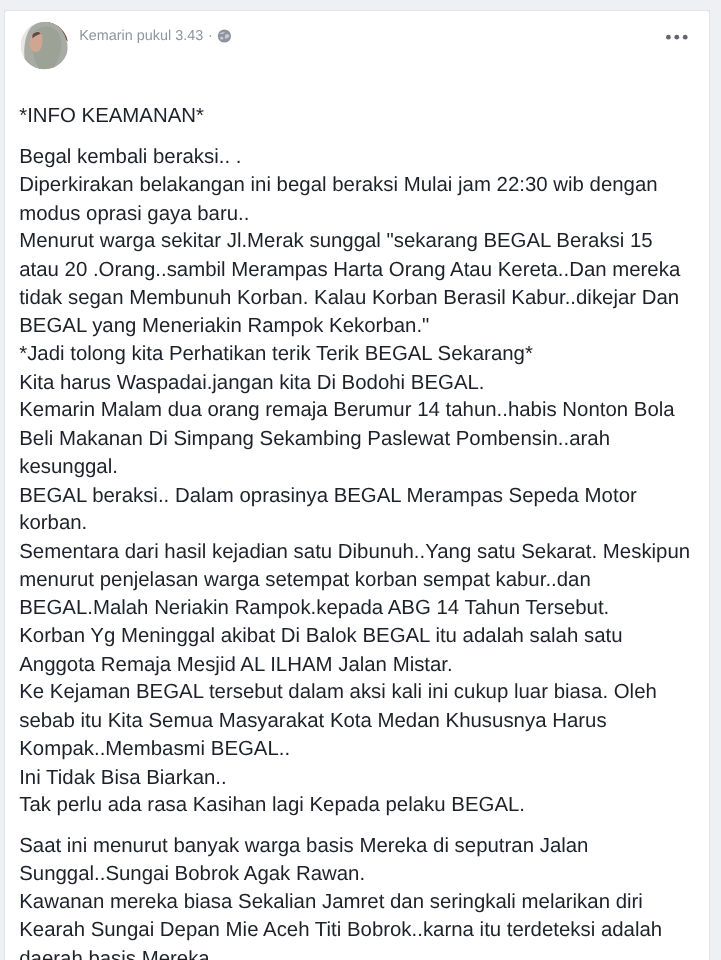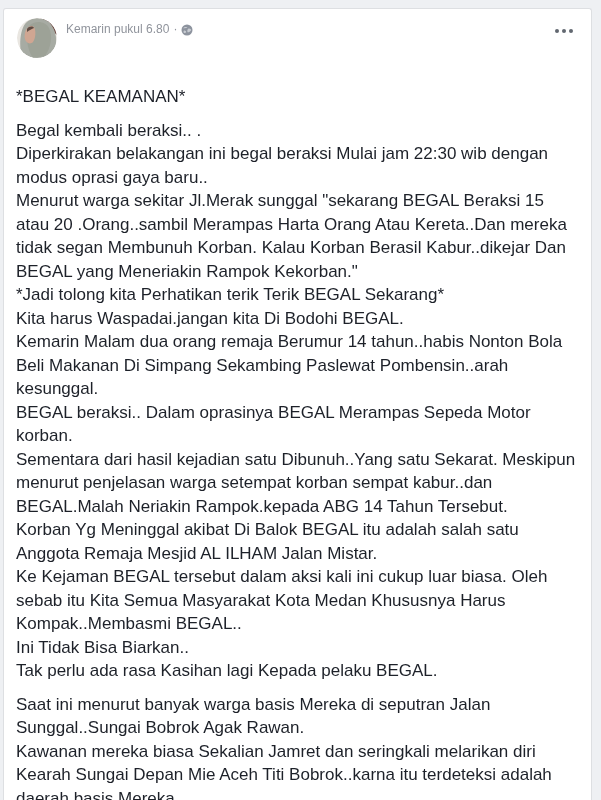--- a/index.html
+++ b/index.html
@@ -110,21 +110,21 @@
             <path d="M9 12 C11 8 15 7 17 9 C19 12 19 20 16 24 C13 27 9 25 8 21 C7 18 8 14 9 12 Z" fill="#d0a692"></path>
             <path d="M10 11 C12 8 16 8 17 10 C15 11 12 12 10 14 Z" fill="#5f4c44"></path>
             <path d="M-2 28 L12 42 L-2 42 Z" fill="#8d8174"></path>
           </g>
         </svg>
       </span>
     </div>
 
     <div class="header-text">
       <div class="meta-line">
-        <span class="timestamp">Kemarin pukul 6.80</span>
+        <span class="timestamp">Kemarin pukul 3.43</span>
         <span class="meta-sep">·</span>
         <span class="globe">
           <svg width="12" height="12" viewBox="0 0 12 12">
             <circle cx="6" cy="6" r="5.5" fill="#8d939e"></circle>
             <path d="M2 4.2 C3 3 5 2.6 6.5 3.2 C5.5 4.2 4 4.6 2 4.2 Z" fill="#c8ccd2"></path>
             <path d="M7.5 4.5 C9 4.2 10 5 10.2 6.2 C9.3 7.6 7.8 8.4 6.6 8.2 C6 6.8 6.4 5.2 7.5 4.5 Z" fill="#c8ccd2"></path>
             <path d="M3 6.5 C4.2 6.2 5.2 7 5.2 8.2 C4.6 9.2 3.4 9.2 2.6 8.4 C2.4 7.6 2.6 6.9 3 6.5 Z" fill="#c8ccd2"></path>
           </svg>
         </span>
       </div>
@@ -134,19 +134,19 @@
       <span style="display:flex;gap:3px;">
         <span class="dot"></span>
           <span class="dot"></span>
           <span class="dot"></span>
       </span>
     </div>
 
   </div>
 
   <div class="post-content">
-    <p>*BEGAL KEAMANAN*</p>
+    <p>*INFO KEAMANAN*</p>
     <p>Begal kembali beraksi.. .<br>Diperkirakan belakangan ini begal beraksi Mulai jam 22:30 wib dengan modus oprasi gaya baru..<br>Menurut warga sekitar Jl.Merak sunggal "sekarang BEGAL Beraksi 15 atau 20 .Orang..sambil Merampas Harta Orang Atau Kereta..Dan mereka tidak segan Membunuh Korban. Kalau Korban Berasil Kabur..dikejar Dan BEGAL yang Meneriakin Rampok Kekorban."<br>*Jadi tolong kita Perhatikan terik Terik BEGAL Sekarang*<br>Kita harus Waspadai.jangan kita Di Bodohi BEGAL.<br>Kemarin Malam dua orang remaja Berumur 14 tahun..habis Nonton Bola Beli Makanan Di Simpang Sekambing Paslewat Pombensin..arah kesunggal.<br>BEGAL beraksi.. Dalam oprasinya BEGAL Merampas Sepeda Motor korban.<br>Sementara dari hasil kejadian satu Dibunuh..Yang satu Sekarat. Meskipun menurut penjelasan warga setempat korban sempat kabur..dan BEGAL.Malah Neriakin Rampok.kepada ABG 14 Tahun Tersebut.<br>Korban Yg Meninggal akibat Di Balok BEGAL itu adalah salah satu Anggota Remaja Mesjid AL ILHAM Jalan Mistar.<br>Ke Kejaman BEGAL tersebut dalam aksi kali ini cukup luar biasa. Oleh sebab itu Kita Semua Masyarakat Kota Medan Khususnya Harus Kompak..Membasmi BEGAL..<br>Ini Tidak Bisa Biarkan..<br>Tak perlu ada rasa Kasihan lagi Kepada pelaku BEGAL.</p>
     <p>Saat ini menurut banyak warga basis Mereka di seputran Jalan Sunggal..Sungai Bobrok Agak Rawan.<br>Kawanan mereka biasa Sekalian Jamret dan seringkali melarikan diri Kearah Sungai Depan Mie Aceh Titi Bobrok..karna itu terdeteksi adalah daerah basis Mereka.</p>
 
   </div>
 
 </div>
 
 </body></html>

